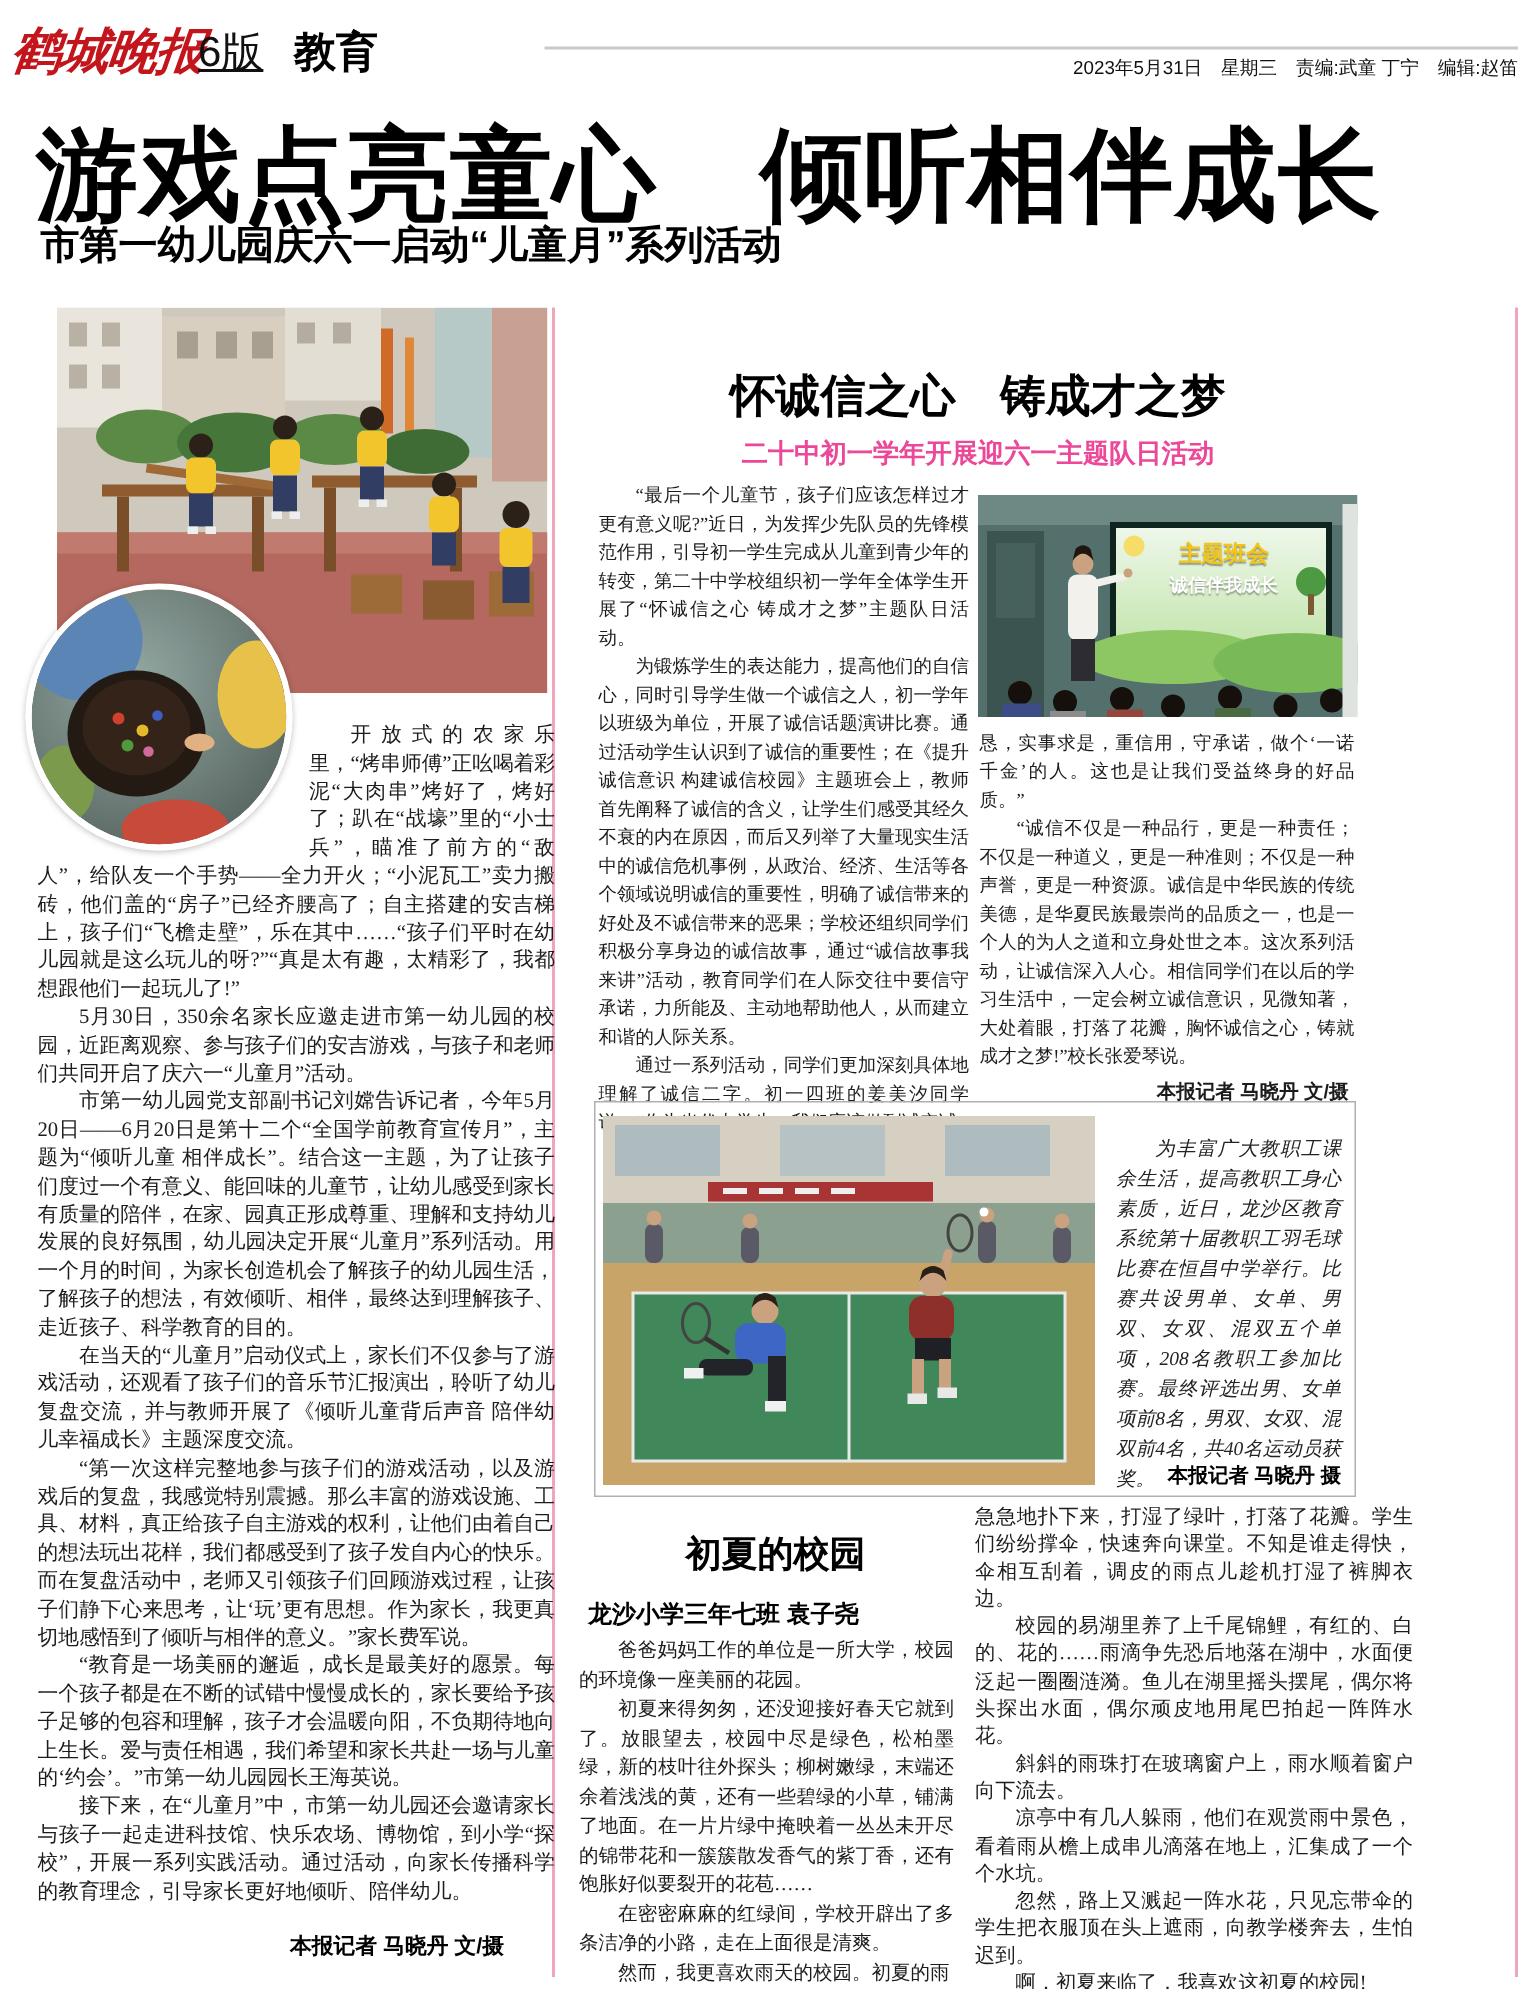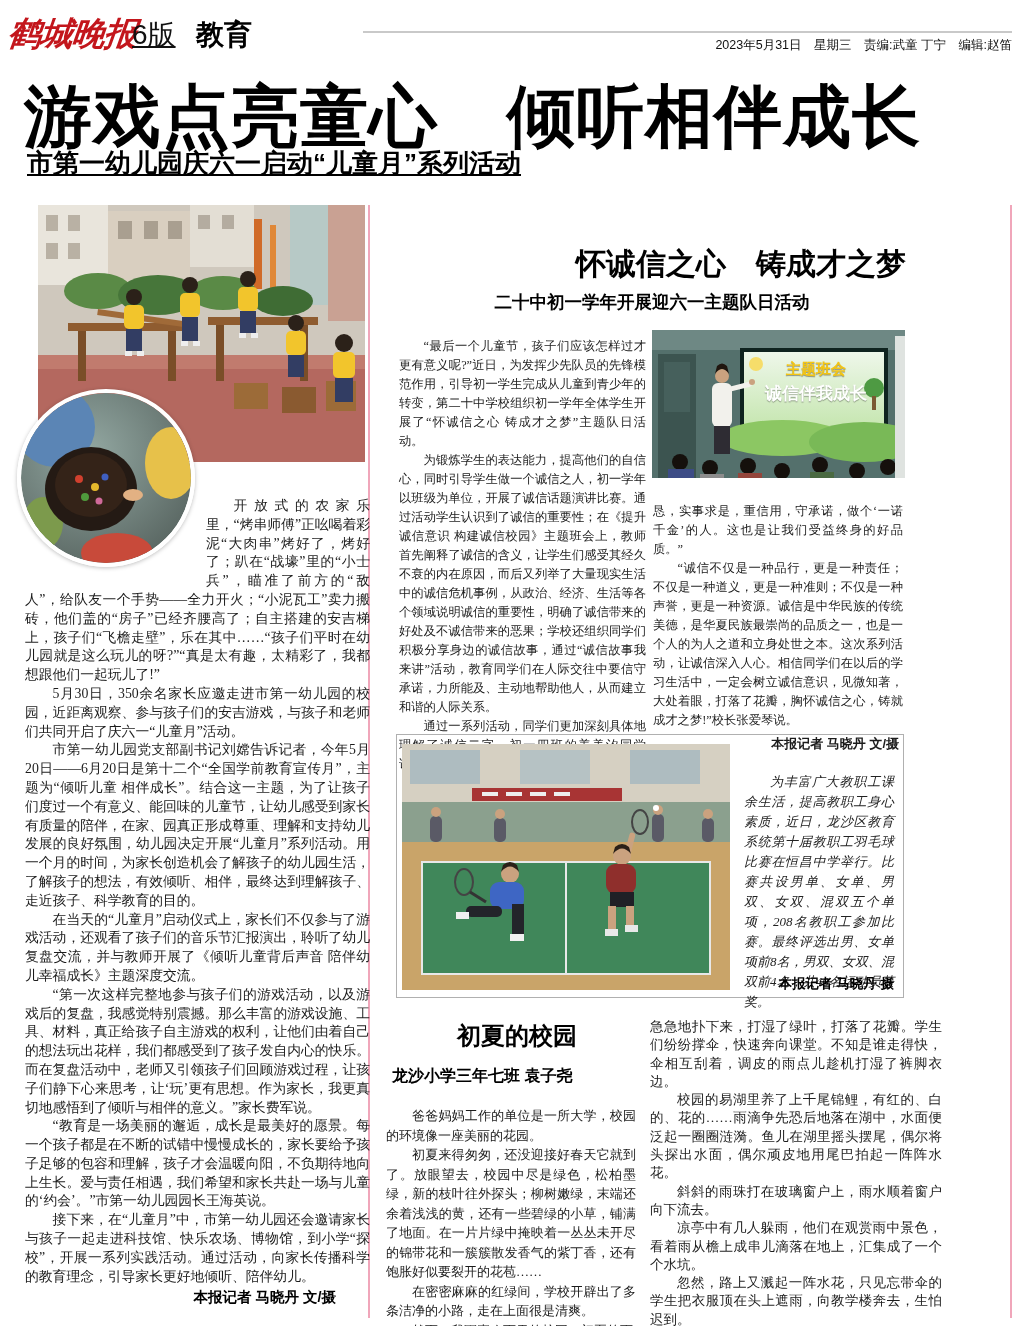--- a/index.html
+++ b/index.html
@@ -16,54 +16,54 @@
   .logo { left:8px; top:12px; font-size:33px; font-weight:900; font-style:italic;
           color:#c3161c; letter-spacing:-1px; transform:skewX(-6deg); }
   .page-num { left:132px; top:16px; font-size:28px; font-weight:500; color:#111;text-decoration:underline; }
   .section { left:196px; top:16px; font-size:28px; font-weight:800; color:#000; }
   .mast-rule { left:363px; top:31px; width:649px; height:2px; background:#c9c9c9; }
   .dateline { left:560px; top:37px; width:452px; text-align:right; font-size:12.5px; color:#111; }
 
   
   .h1 { left:24px; top:72px; width:760px; font-size:68px; font-weight:900;
         letter-spacing:1px; color:#000; white-space:nowrap; }
-  .h2 { left:27px; top:146px; width:700px; font-size:26px; font-weight:700; color:#000;text-decoration:underline; }
+  .h2 { left:27px; top:146px; width:700px; font-size:26px; font-weight:700; color:#000; }
 
   
   .vrule { width:2px; background:#f0a6ba; top:205px; height:1113px; }
   .vr-l { left:368px; } .vr-r { left:1010px; }
 
   
   .photo { overflow:hidden; }
   .photo svg { display:block; }
   .photo1 { left:38px; top:205px; width:327px; height:257px; }
   .photo-circle { left:17px; top:389px; width:178px; height:178px; border-radius:50%;
                   border:4px solid #fff; box-shadow:0 1px 4px rgba(0,0,0,.25); z-index:5; }
   .photo2 { left:652px; top:330px; width:253px; height:148px; }
   .photo3 { left:402px; top:744px; width:328px; height:246px; }
   .screen-title { left:756px; top:360px; width:120px; text-align:center; font-size:15px;
                   font-weight:800; color:#f4c512; text-shadow:0 1px 1px rgba(0,0,0,.4); z-index:6; }
-  .screen-sub { left:756px; top:382px; width:120px; text-align:center; font-size:17px;
+  .screen-sub { left:756px; top:382px; width:120px; text-align:center; font-size:12px;
                 font-weight:700; color:#ffffff; text-shadow:0 1px 1px rgba(0,0,0,.35); z-index:6; }
 
   
-  .tcol { text-align:justify;margin-top:16px; }
+  .tcol { text-align:justify; }
   .para { margin:0; text-indent:2em; text-align:justify; }
   .cont-first .para:first-child { text-indent:0; }
 
   .lead-text { left:25px; top:481px; width:345px; height:802px; overflow:hidden;
                font-size:13.8px; line-height:18.8px; }
   .circle-shim { float:left; width:172px; height:86px; margin-right:9px; }
   .lead-byline { left:25px; top:1288px; width:345px; text-align:right; padding-right:34px;
                  font-size:14.5px; font-weight:700; color:#000; }
 
-  .mid-title { left:398px; top:244px; width:508px; text-align:right; font-size:30px;
+  .mid-title { left:398px; top:244px; width:508px; text-align:center; font-size:30px;
                font-weight:800; color:#000; }
   .mid-sub { left:398px; top:290px; width:508px; text-align:center; font-size:17.5px;
-             font-weight:600; color:#000000; }
+             font-weight:600; color:#ec4899; }
   .mid-col1 { left:399px; top:321px; width:247px; font-size:12.3px; line-height:19px; }
   .mid-col2 { left:653px; top:486px; width:250px; font-size:12.3px; line-height:19px; }
   .mid-byline { text-align:right; padding-right:4px; margin-top:4px; font-size:13px;
                 font-weight:700; font-family:"Liberation Sans","DejaVu Sans",sans-serif; }
 
   .bad-box { left:396px; top:734px; width:508px; height:264px; border:1px solid #b0b0b0; }
   .caption { left:744px; top:756px; width:150px; font-size:13px; line-height:20px;
              font-style:italic; color:#222; }
   .cap-byline { left:744px; top:942px; width:150px; text-align:right; font-size:13.5px;
                 font-weight:700; font-style:normal; color:#000;margin-top:33px; }

